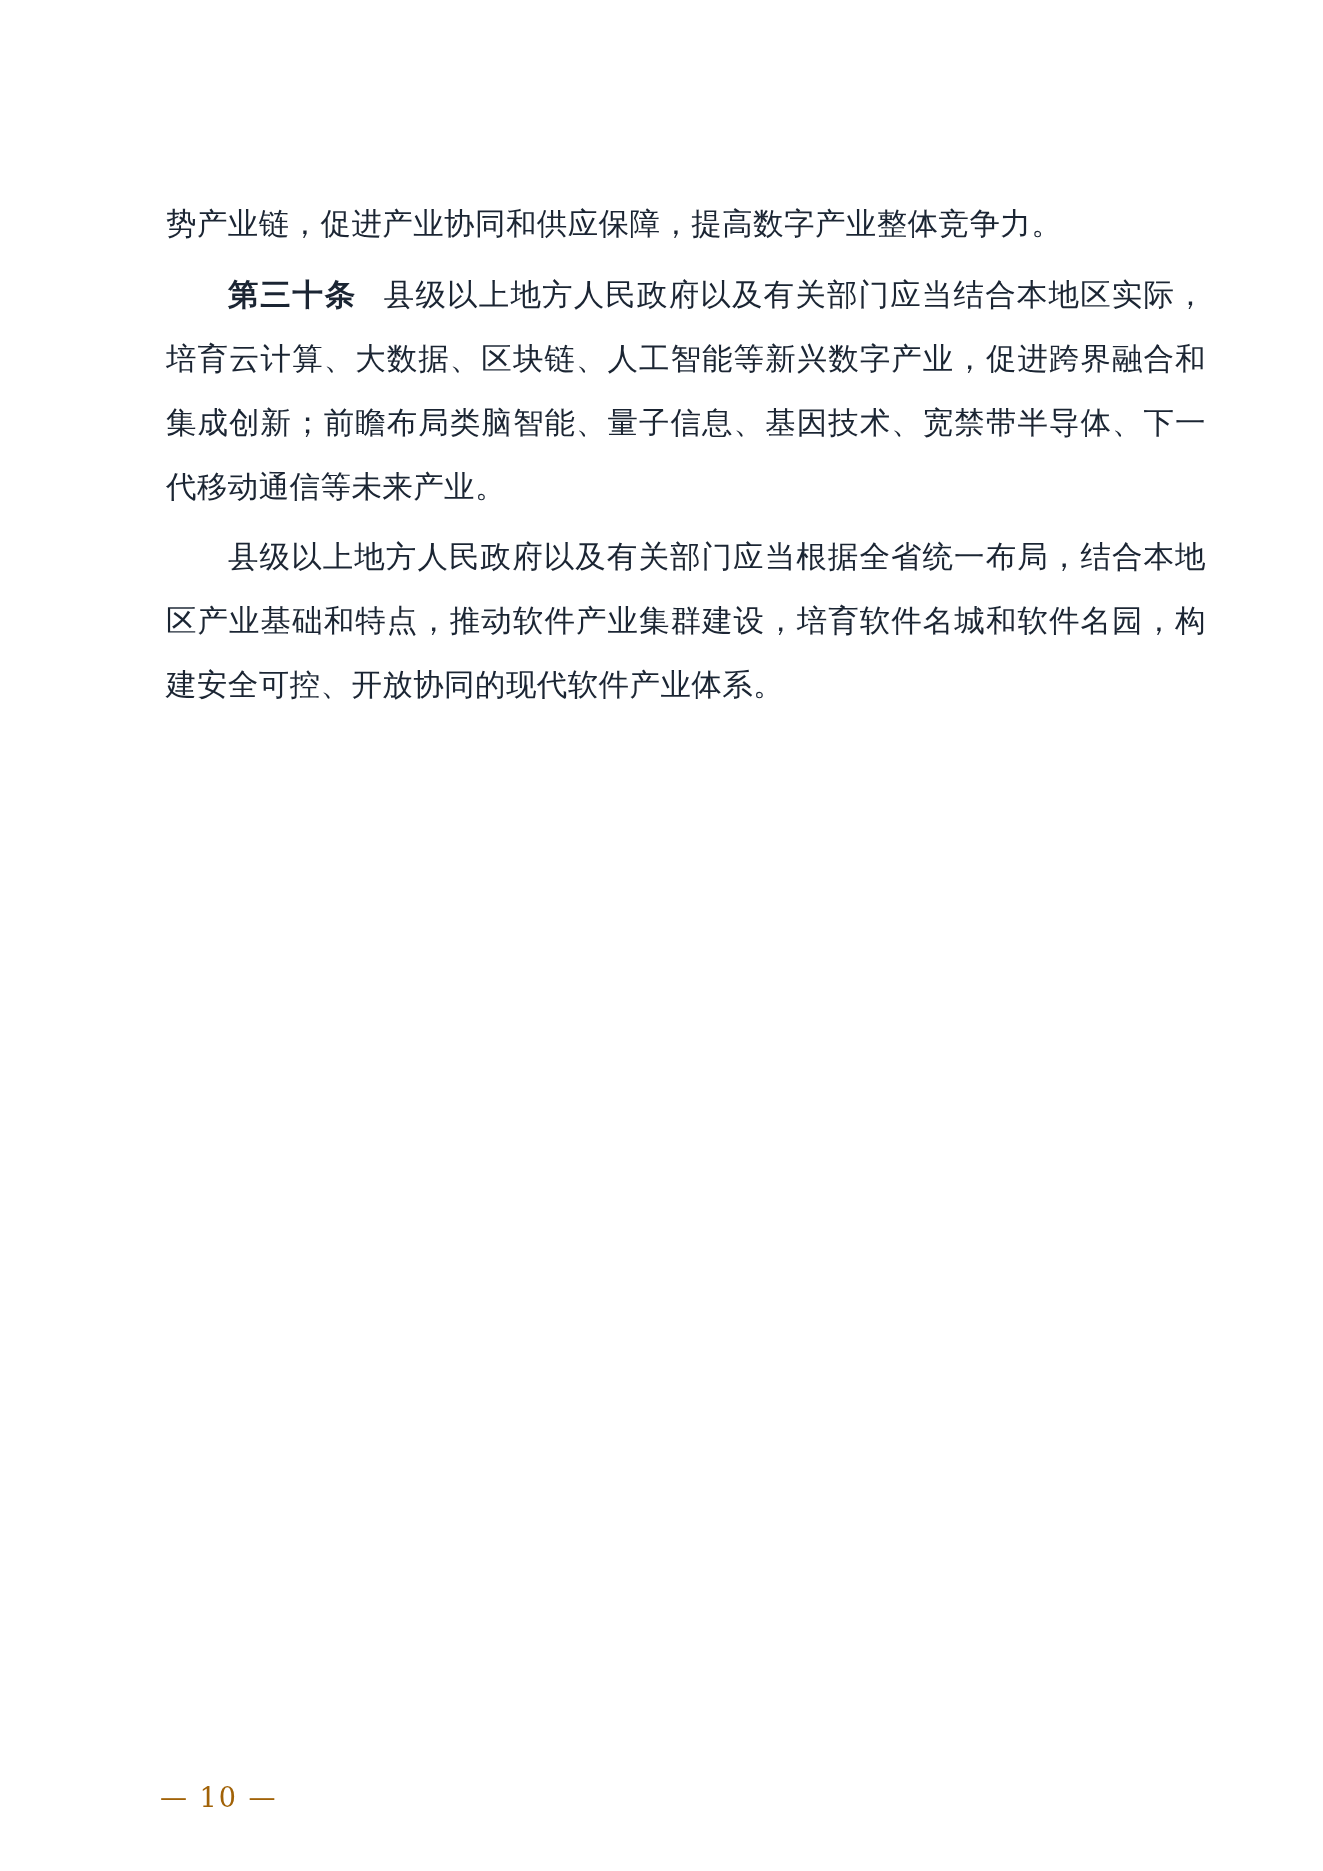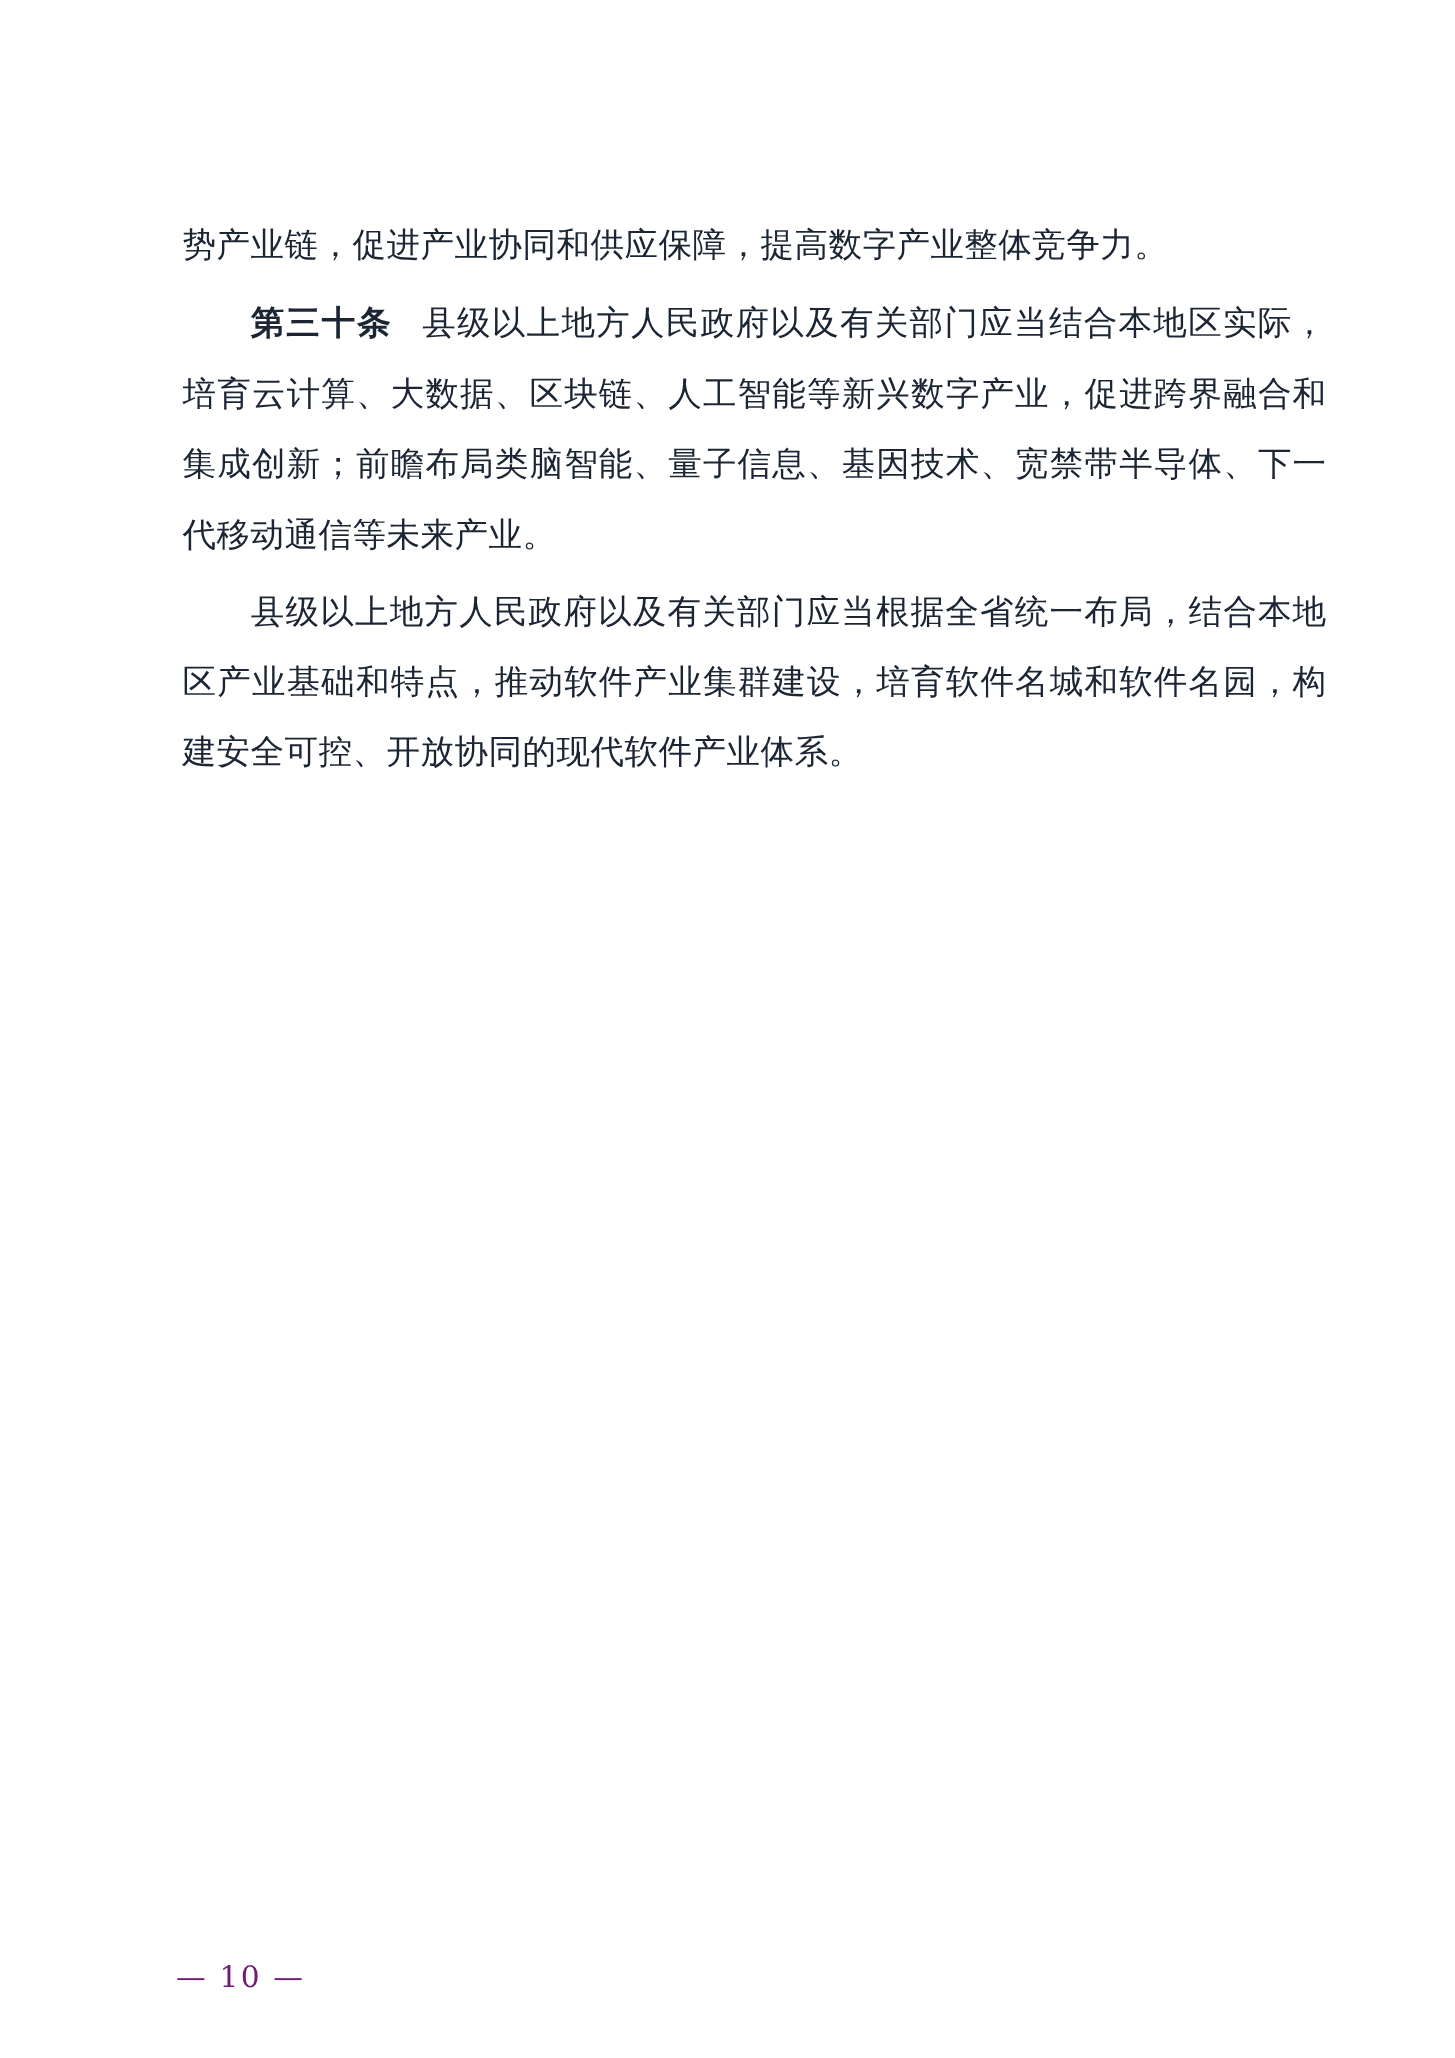--- a/index.html
+++ b/index.html
@@ -44,21 +44,21 @@
   .gap-after-title {
     display: inline-block;
     width: 26px;
   }
   .footer {
     position: absolute;
     left: 160px;
     bottom: 58px;
     font-size: 27px;
     letter-spacing: 2px;
-    color: #701a75;
+    color: #a16207;
     font-family: "DejaVu Serif", serif;
   }
 </style>
 </head>
 <body>
 
 <div class="page">
   <div class="content">
 
     <p class="para"><span>势产业链，促进产业协同和供应保障，提高数字产业整体竞争力。</span></p>

